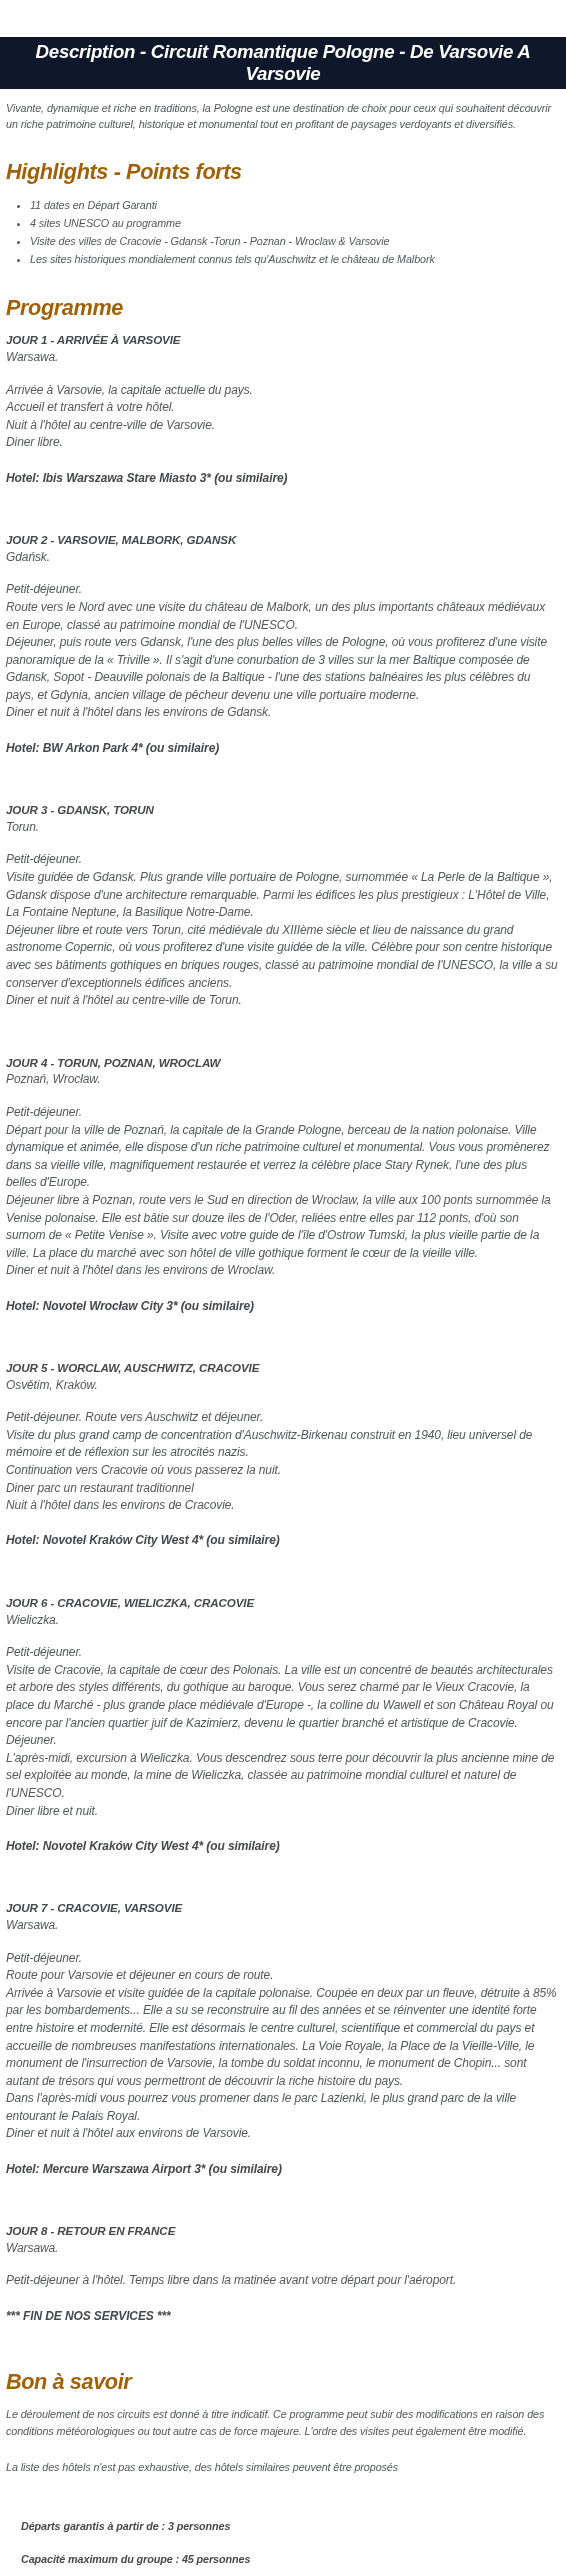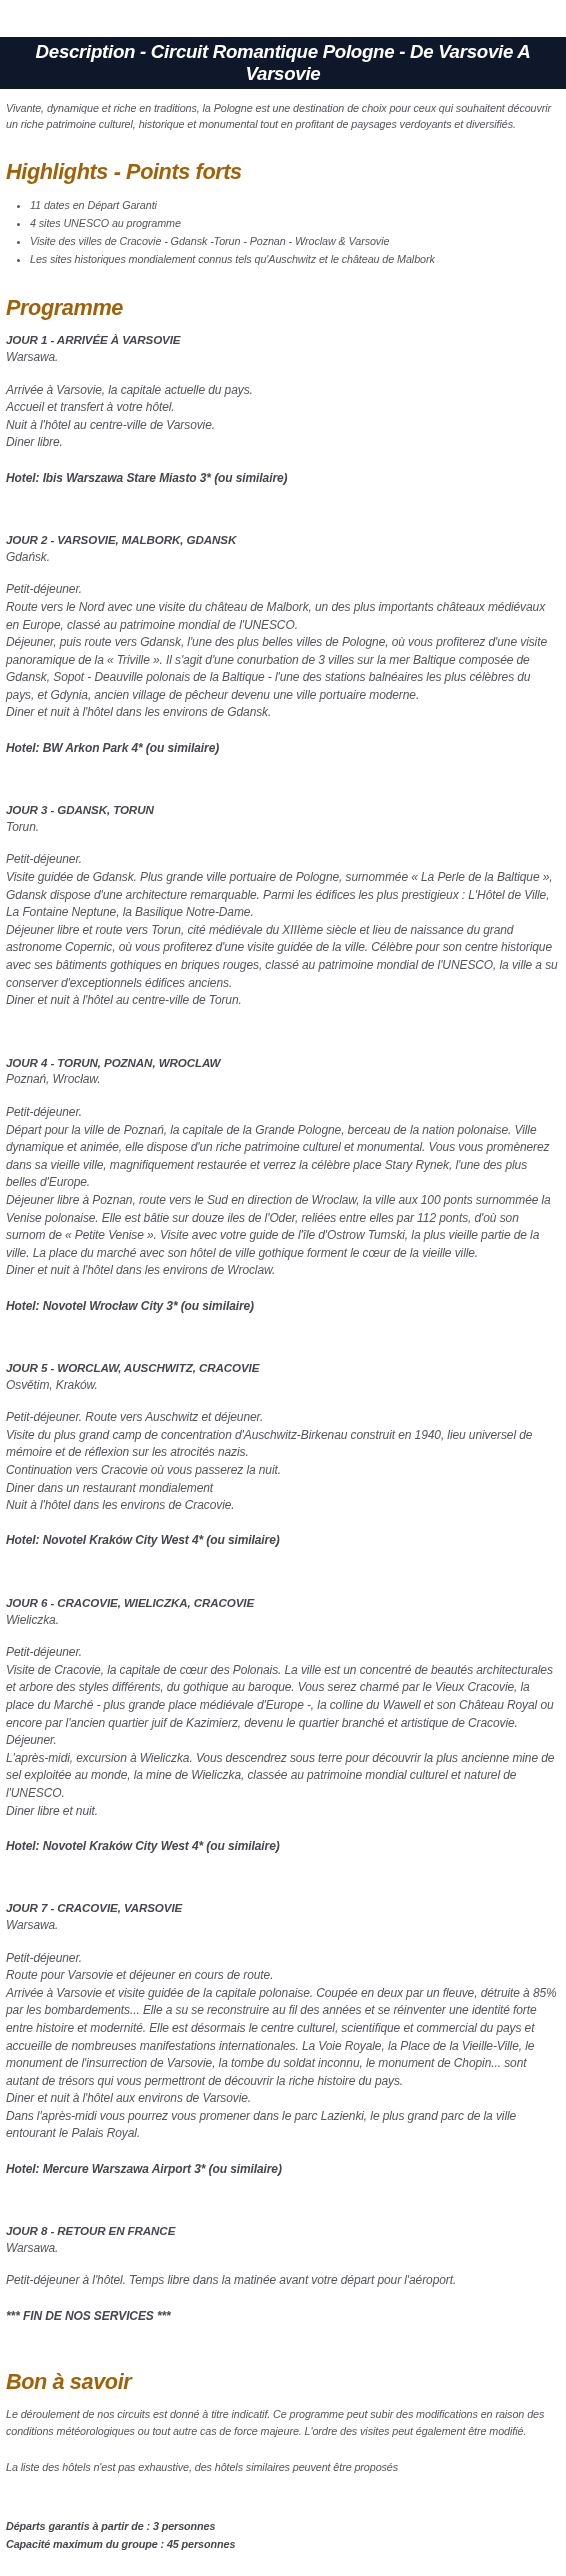--- a/index.html
+++ b/index.html
@@ -71,21 +71,21 @@
     font-weight: bold;
     color: #47484d;
   }
   .gtk-para {
     margin: 0 0 17.6px 0;
     font-size: 10.8px;
     line-height: 17.6px;
   }
   .gtk-notes { margin-top: 42px; }
   .gtk-note {
-    margin: 0;
+    margin: 15px;
     font-weight: bold;
     color: #47484d;
     font-size: 10.8px;
     line-height: 17.6px;
   }
   section { margin: 0; }
 </style>
 </head>
 <body>
 
@@ -186,21 +186,21 @@
           <p class="day-title">JOUR 5 - WORCLAW, AUSCHWITZ, CRACOVIE</p>
           <p class="day-subtitle">Osvětim, Kraków.</p>
           <div class="day-paragraphs">
 
               <p>Petit-déjeuner. Route vers Auschwitz et déjeuner.</p>
 
               <p>Visite du plus grand camp de concentration d'Auschwitz-Birkenau construit en 1940, lieu universel de mémoire et de réflexion sur les atrocités nazis.</p>
 
               <p>Continuation vers Cracovie où vous passerez la nuit.</p>
 
-              <p>Diner dans un restaurant mondialement</p>
+              <p>Diner parc un restaurant traditionnel</p>
 
               <p>Nuit à l'hôtel dans les environs de Cracovie.</p>
             </div>
           <p class="day-hotel">Hotel: Novotel Kraków City West 4* (ou similaire)</p>
 
         </article>
 
         <article class="day">
           <p class="day-title">JOUR 6 - CRACOVIE, WIELICZKA, CRACOVIE</p>
           <p class="day-subtitle">Wieliczka.</p>
@@ -224,23 +224,23 @@
           <p class="day-title">JOUR 7 - CRACOVIE, VARSOVIE</p>
           <p class="day-subtitle">Warsawa.</p>
           <div class="day-paragraphs">
 
               <p>Petit-déjeuner.</p>
 
               <p>Route pour Varsovie et déjeuner en cours de route.</p>
 
               <p>Arrivée à Varsovie et visite guidée de la capitale polonaise. Coupée en deux par un fleuve, détruite à 85% par les bombardements... Elle a su se reconstruire au fil des années et se réinventer une identité forte entre histoire et modernité. Elle est désormais le centre culturel, scientifique et commercial du pays et accueille de nombreuses manifestations internationales. La Voie Royale, la Place de la Vieille-Ville, le monument de l'insurrection de Varsovie, la tombe du soldat inconnu, le monument de Chopin... sont autant de trésors qui vous permettront de découvrir la riche histoire du pays.</p>
 
+              <p>Dans l'après-midi vous pourrez vous promener dans le parc Lazienki, le plus grand parc de la ville entourant le Palais Royal.</p>
+
               <p>Diner et nuit à l'hôtel aux environs de Varsovie.</p>
-
-              <p>Dans l'après-midi vous pourrez vous promener dans le parc Lazienki, le plus grand parc de la ville entourant le Palais Royal.</p>
             </div>
           <p class="day-hotel">Hotel: Mercure Warszawa Airport 3* (ou similaire)</p>
 
         </article>
 
         <article class="day">
           <p class="day-title">JOUR 8 - RETOUR EN FRANCE</p>
           <p class="day-subtitle">Warsawa.</p>
           <div class="day-paragraphs">
 

